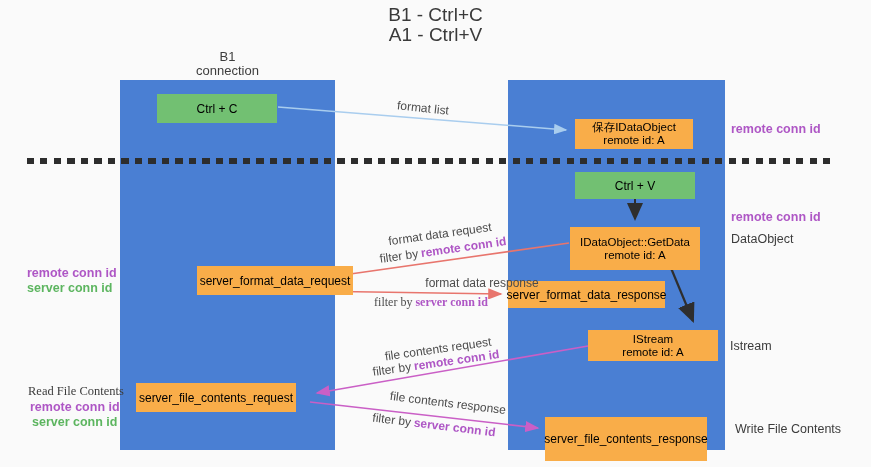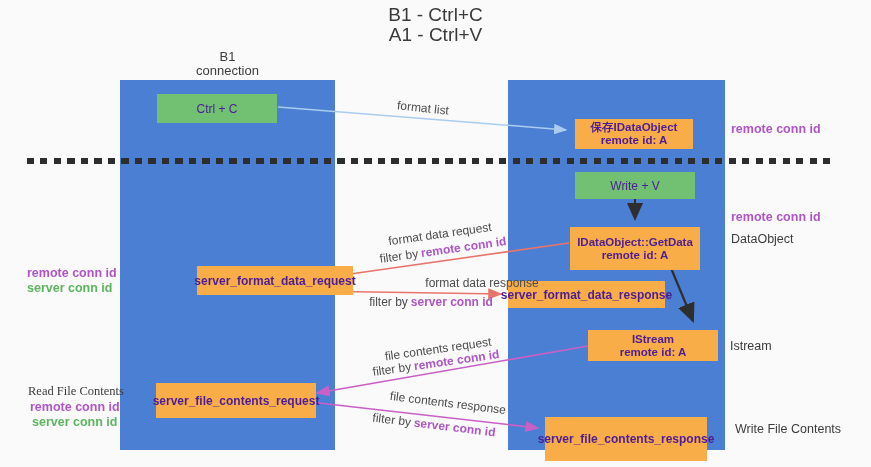--- a/index.html
+++ b/index.html
@@ -6,24 +6,24 @@
   .canvas{position:relative;width:871px;height:467px;background:#fafafa;
           font-family:"Liberation Sans",sans-serif;overflow:hidden;}
   .title{position:absolute;left:0;right:0;top:5px;text-align:center;
          font-size:19px;color:#3a3a3a;line-height:20px;}
   .lane-header{position:absolute;text-align:center;font-size:13px;color:#3d3d3d;line-height:14px;top:50px;}
   .lane{position:absolute;top:80px;height:370px;background:var(--column-blue,#4a7fd3);}
   .lane-left{left:120px;width:215px;}
   .lane-right{left:508px;width:217px;}
   .arrows{position:absolute;left:0;top:0;pointer-events:none;}
   .node{position:absolute;display:flex;flex-direction:column;align-items:center;justify-content:center;
-        color:#4c1d95;font-size:12px;line-height:14px;text-align:center;white-space:nowrap;}
+        color:#000000;font-size:12px;line-height:14px;text-align:center;white-space:nowrap;}
   .node.two{font-size:11.5px;line-height:13px;}
   .green{background:var(--box-green,#72c072);}
-  .orange{background:var(--box-orange,#f9ad49);font-weight:bold;}
+  .orange{background:var(--box-orange,#f9ad49);}
   .flow-label{position:absolute;font-size:12px;color:#4c4c4c;white-space:nowrap;}
   .hl-purple{color:var(--text-purple,#ae56c5);font-weight:bold;margin-left:3px;}
   .side-label{position:absolute;font-size:12.5px;white-space:nowrap;color:#3c3c3c;}
   .bold-purple{color:var(--text-purple,#ae56c5);font-weight:bold;}
   .bold-green{color:var(--text-green,#5cb55f);font-weight:bold;}
   .dashes{position:absolute;left:27px;top:158px;width:806px;height:6px;
           background:repeating-linear-gradient(90deg,#2d2d2d 0 7px,transparent 7px 13.5px);}
 </style>
 </head>
 <body>
@@ -72,52 +72,52 @@
   </svg>
 
   <div class="node green" style="left:157px;top:94px;width:120px;height:29px;">
     <span>Ctrl + C</span>
   </div>
   <div class="node orange two" style="left:575px;top:119px;width:118px;height:30px;">
     <span>保存IDataObject</span>
     <span>remote id: A</span>
   </div>
   <div class="node green" style="left:575px;top:172px;width:120px;height:27px;">
-    <span>Write + V</span>
+    <span>Ctrl + V</span>
   </div>
   <div class="node orange two" style="left:570px;top:227px;width:130px;height:43px;">
     <span>IDataObject::GetData</span>
     <span>remote id: A</span>
   </div>
   <div class="node orange" style="left:152px;top:266px;width:156px;height:29px;margin-left:45px;">
     <span>server_format_data_request</span>
   </div>
   <div class="node orange" style="left:508px;top:281px;width:157px;height:27px;">
     <span>server_format_data_response</span>
   </div>
   <div class="node orange two" style="left:588px;top:330px;width:130px;height:31px;">
     <span>IStream</span>
     <span>remote id: A</span>
   </div>
-  <div class="node orange" style="left:156px;top:383px;width:160px;height:35px;">
+  <div class="node orange" style="left:136px;top:383px;width:160px;height:29px;">
     <span>server_file_contents_request</span>
   </div>
   <div class="node orange" style="left:545px;top:417px;width:162px;height:44px;">
     <span>server_file_contents_response</span>
   </div>
 
   <div class="flow-label" style="left:423px;top:108px;transform:translate(-50%,-50%) rotate(6deg);">format list</div>
 
   <div class="flow-label" style="left:440px;top:234px;transform:translate(-50%,-50%) rotate(-8deg);">format data request</div>
   <div class="flow-label" style="left:443px;top:250px;transform:translate(-50%,-50%) rotate(-8deg);">
     <span>filter by</span><span class="hl-purple">remote conn id</span>
   </div>
 
   <div class="flow-label" style="left:437px;top:283px;transform:translate(-50%,-50%);margin-left:45px;">format data response</div>
-  <div class="flow-label" style="left:431px;top:302px;transform:translate(-50%,-50%);">
+  <div class="flow-label" style="left:431px;top:302px;transform:translate(-50%,-50%);font-family:Liberation Serif, serif;">
     <span>filter by</span><span class="hl-purple">server conn id</span>
   </div>
 
   <div class="flow-label" style="left:438px;top:349px;transform:translate(-50%,-50%) rotate(-8deg);">file contents request</div>
   <div class="flow-label" style="left:436px;top:363px;transform:translate(-50%,-50%) rotate(-8deg);">
     <span>filter by</span><span class="hl-purple">remote conn id</span>
   </div>
 
   <div class="flow-label" style="left:448px;top:403px;transform:translate(-50%,-50%) rotate(7deg);">file contents response</div>
   <div class="flow-label" style="left:434px;top:425px;transform:translate(-50%,-50%) rotate(7deg);">

